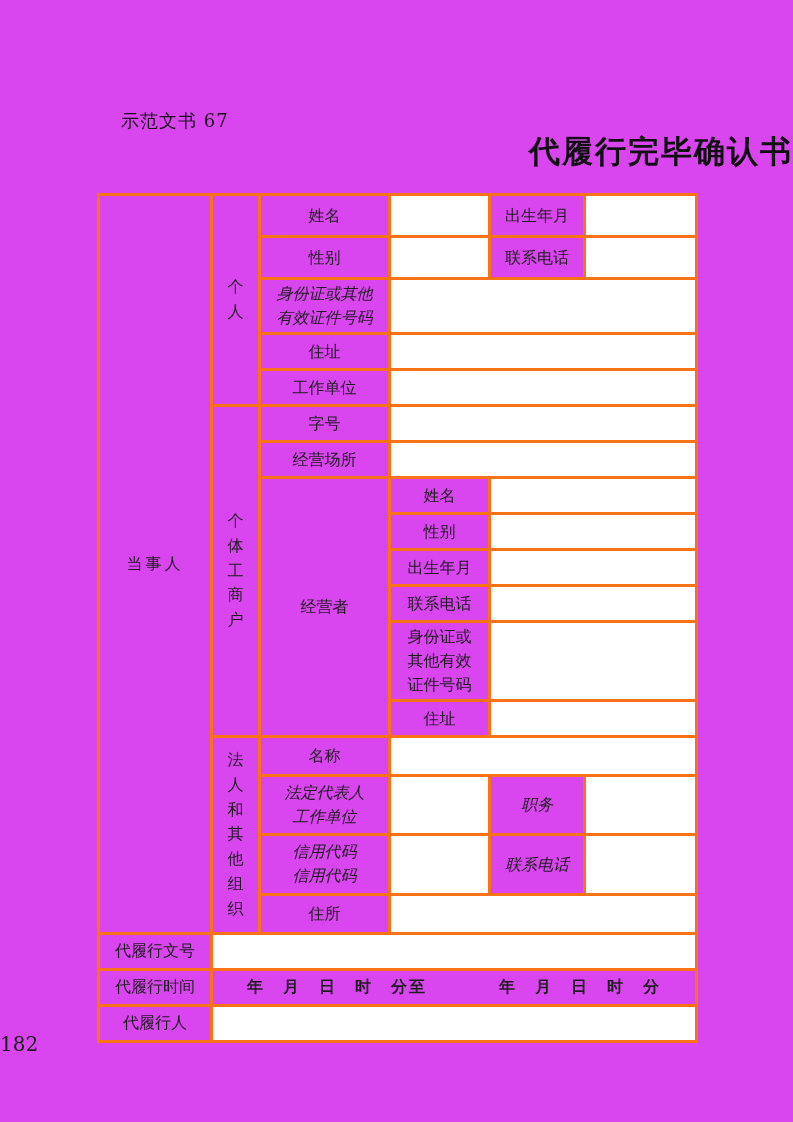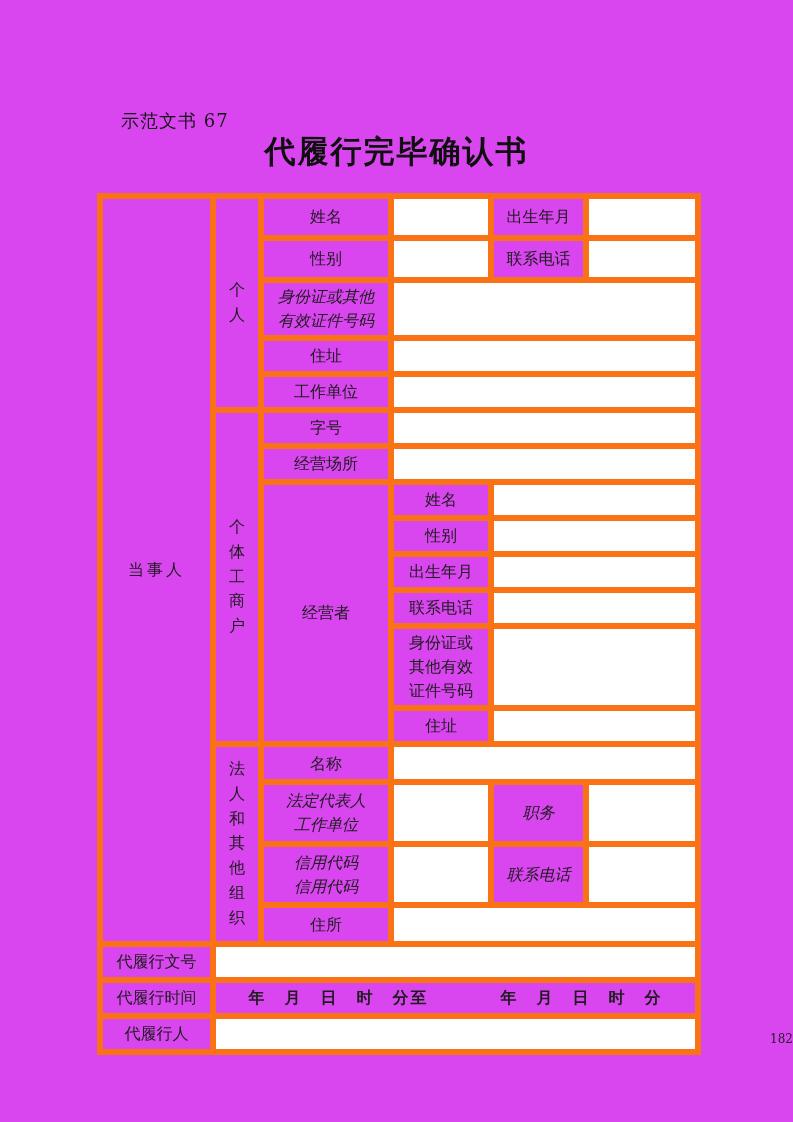--- a/index.html
+++ b/index.html
@@ -19,36 +19,36 @@
     position: absolute;
     left: 121px; top: 109px;
     font-size: 18px;
     letter-spacing: 1px;
     color: #151515;
   }
   .title {
     position: absolute;
     top: 131px; left: 0;
     width: 100%;
-    text-align: center;
+    text-align: right;
     font-size: 31px;
     font-weight: bold;
     letter-spacing: 2px;
     color: #0f0f0f;
   }
   table.form-table {
     position: absolute;
     left: 97px; top: 193px;
     width: 598px;
     border-collapse: collapse;
     table-layout: fixed;
     border: 2px solid #3a3a3a;
   }
   table.form-table td {
-    border: 6px solid #f97316;
+    border: 3px solid #f97316;
     font-size: 16px;
     color: #1c1c1c;
     text-align: center;
     vertical-align: middle;
     padding: 2px 3px;
     line-height: 1.45;
   }
   td.party-cell { letter-spacing: 3px; }
   .vlabel {
     width: 1.1em;
@@ -61,22 +61,22 @@
   tr.h36 { height: 36px; }
   tr.h52 { height: 52px; font-style: italic; }
   tr.h76 { height: 76px; }
   td.val { background: #ffffff; }
   .two-line div { line-height: 1.5; }
   td.time-cell { letter-spacing: 2px; font-weight: bold; }
   .page-number {
     position: absolute;
     top: 1032px; left: 0;
     width: 100%;
-    text-align: right;
-    font-size: 12px;
+    text-align: left;
+    font-size: 20px;
     color: #1c1c1c;
   }
 </style>
 </head>
 <body>
 
 <div class="page">
 
   <div class="doc-label">示范文书 67</div>
   <div class="title">代履行完毕确认书</div>

